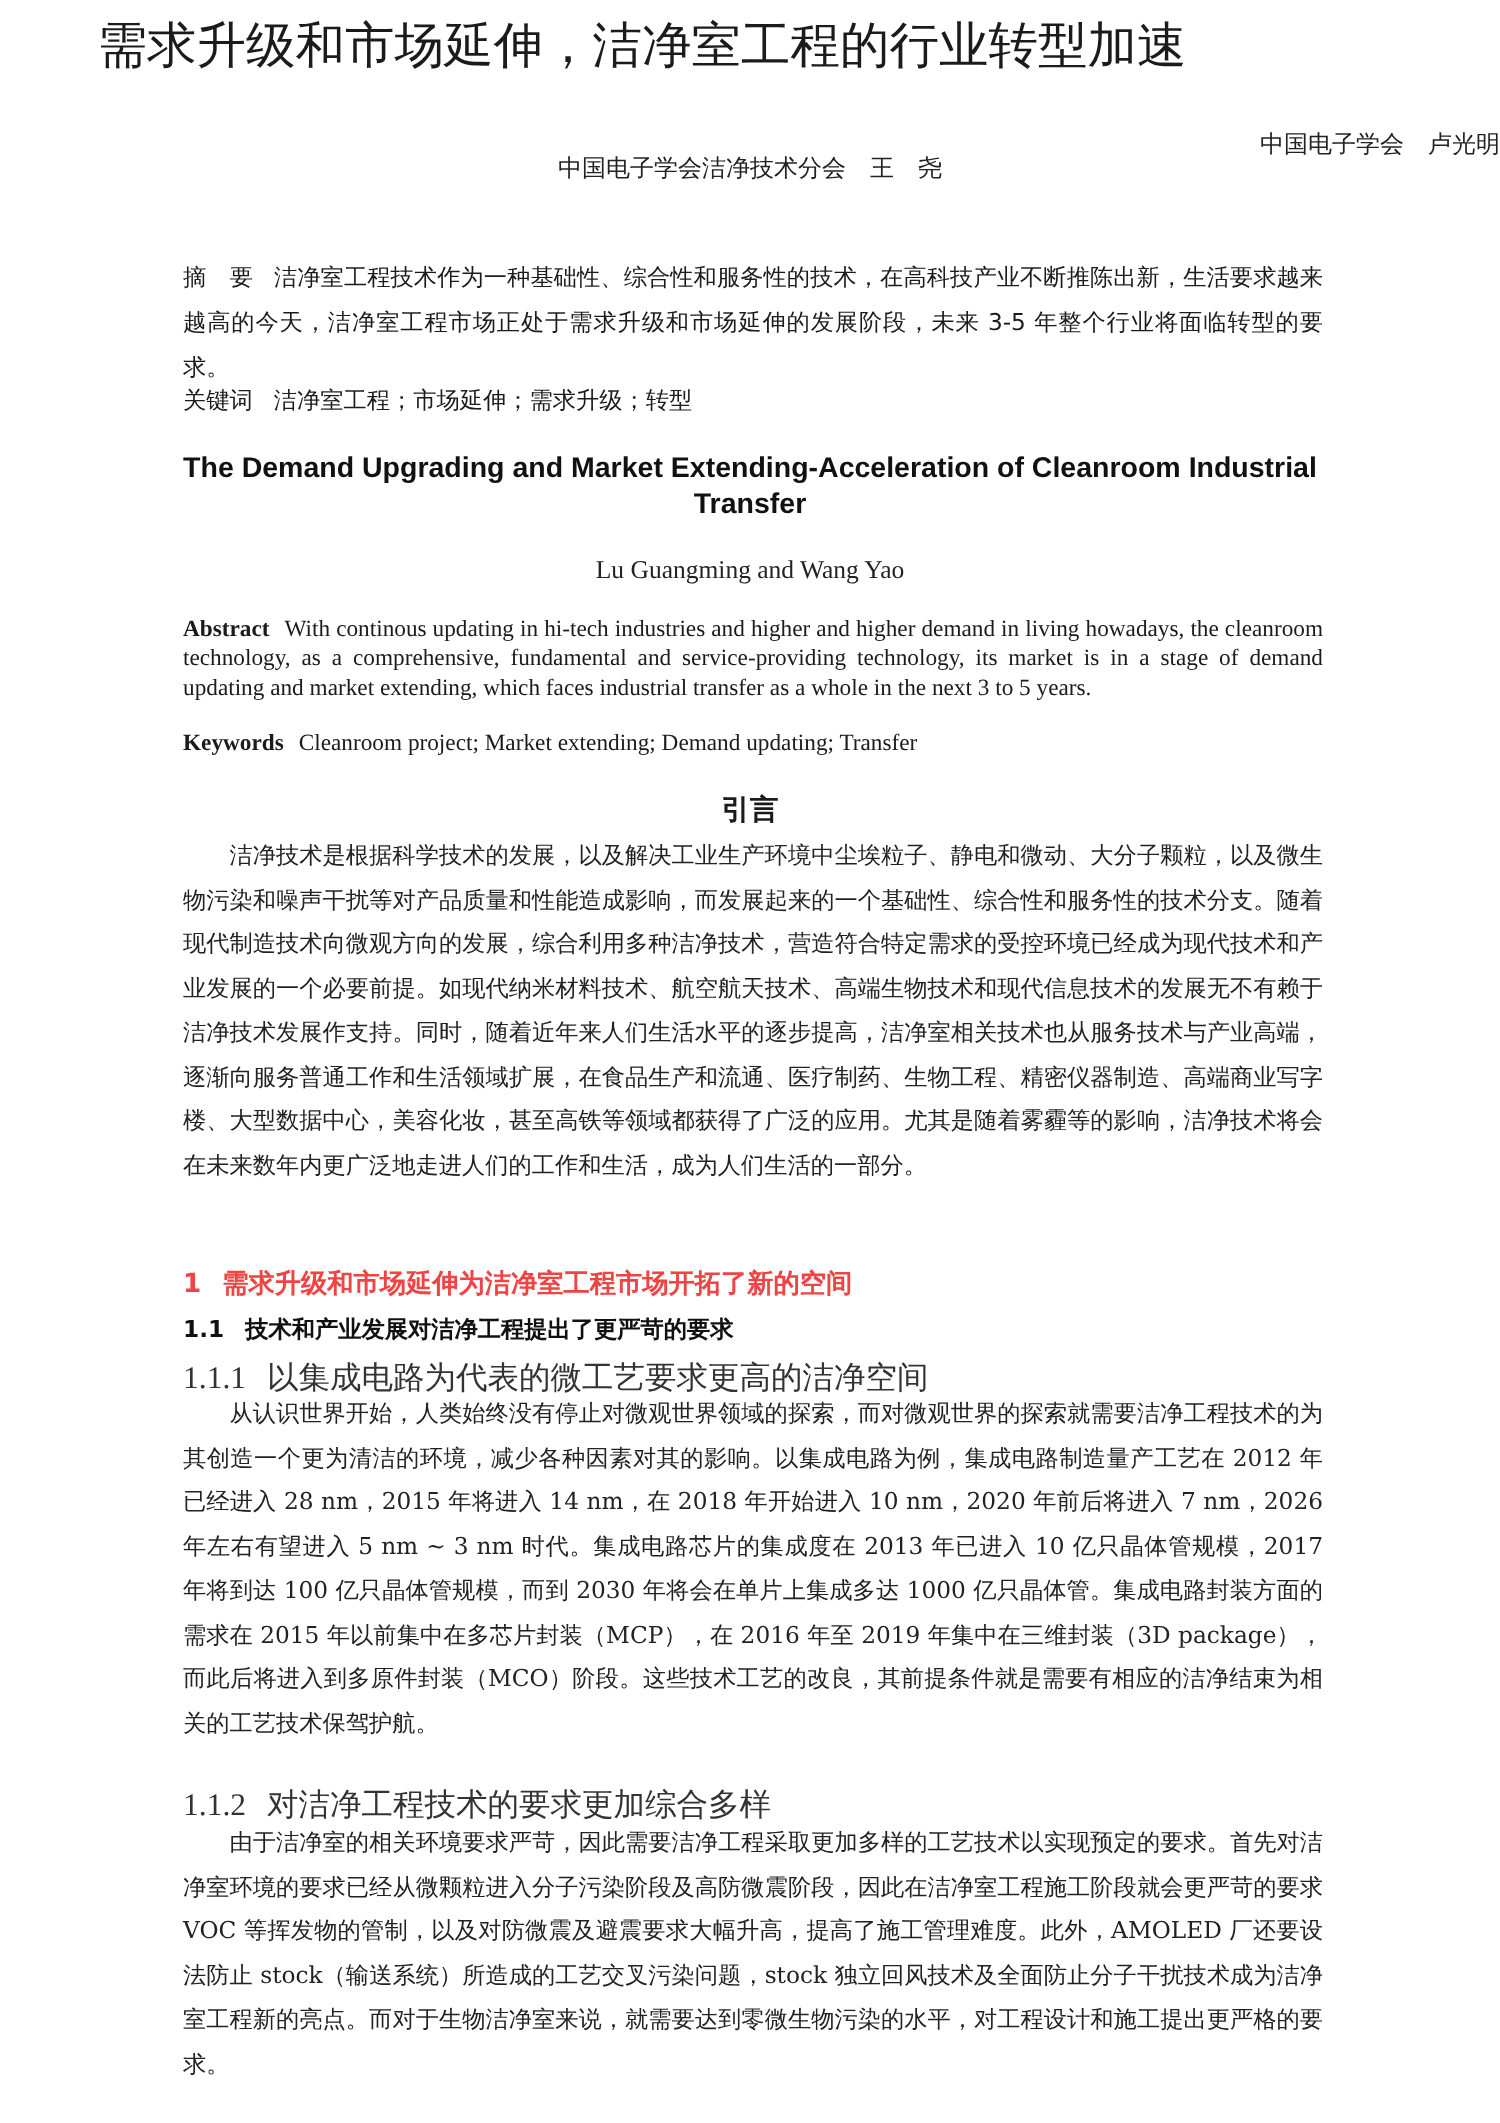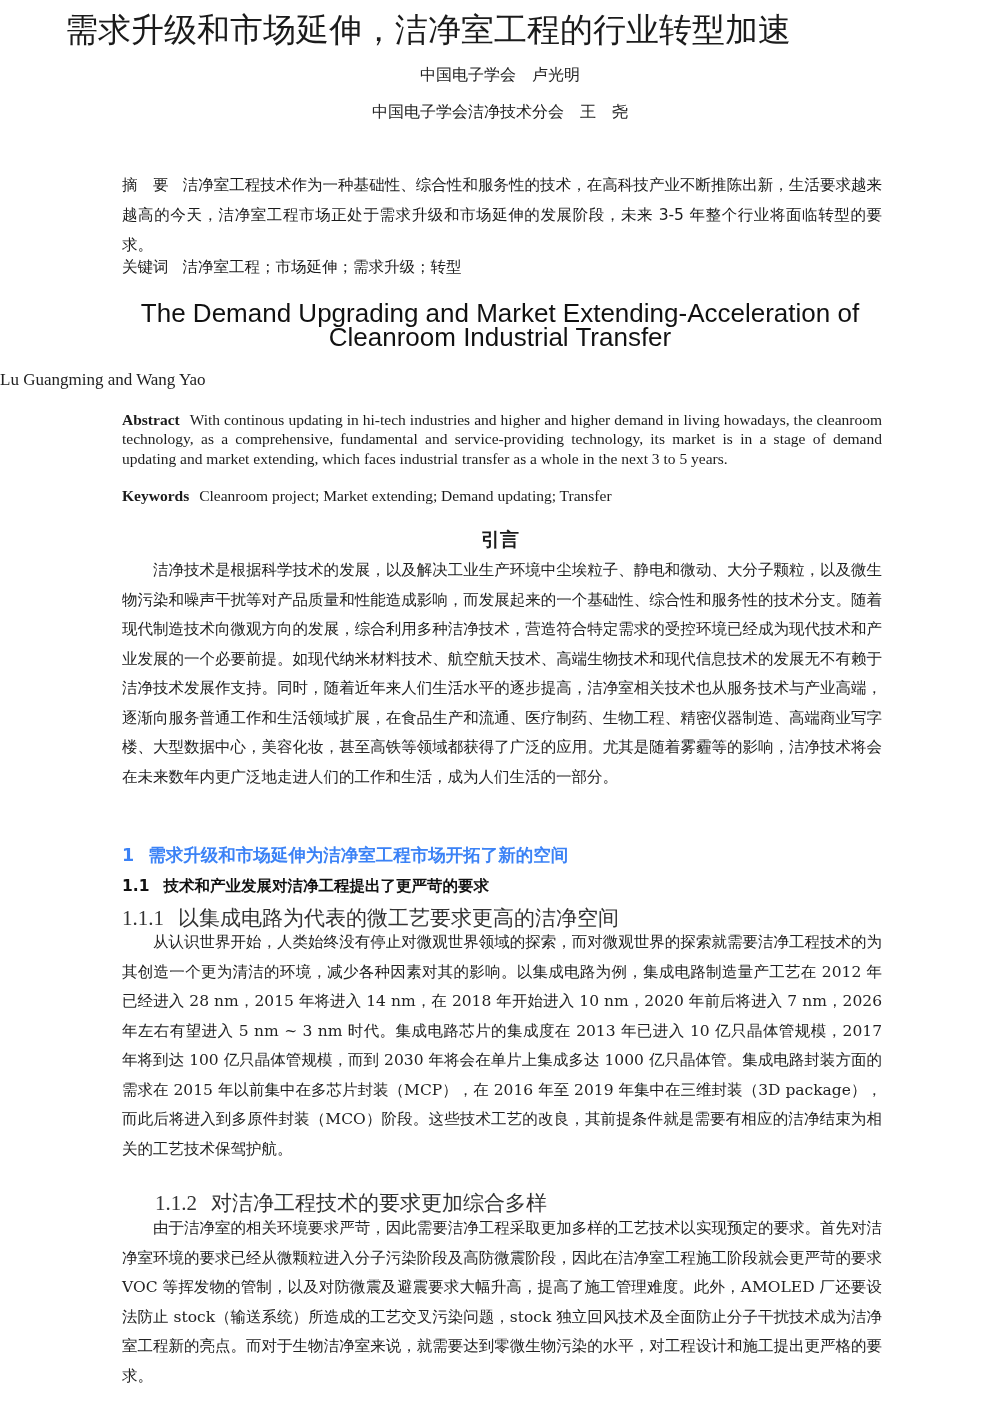--- a/index.html
+++ b/index.html
@@ -3,53 +3,53 @@
 <meta charset="utf-8">
 <style>
   html, body { margin: 0; padding: 0; background: #ffffff; }
   body { width: 1000px; height: 1415px; position: relative; overflow: hidden; color: #1a1a1a; }
   .abs { position: absolute; }
   .title-cn {
     left: 0; width: 856px; top: 8px; text-align: center;
     font-family: "DejaVu Sans", sans-serif; font-size: 33px; letter-spacing: 0px; color: #1b1b1b;
   }
   .aff { left: 0; width: 1000px; text-align: center; font-family: "DejaVu Serif", serif; font-size: 16px; color: #222; }
-  .aff1 { top: 65px; }
+  .aff1 { top: 86px; text-align: right; }
   .aff2 { top: 102px; }
   .abs-cn {
     left: 122px; width: 760px; top: 170px;
     font-family: "DejaVu Sans", sans-serif; font-size: 15.5px; line-height: 30px; color: #1b1b1b;
     text-align: justify;
   }
   .kw-cn { left: 122px; top: 257px; font-family: "DejaVu Sans", sans-serif; font-size: 15.5px; color: #1b1b1b; }
   .lbl { margin-right: 14px; }
   .title-en {
     left: 120px; width: 760px; top: 301px; text-align: center;
-    font-family: "Liberation Sans", sans-serif; font-weight: normal; font-size: 26px; line-height: 24px; color: #111;
+    font-family: "Liberation Sans", sans-serif; font-weight: bold; font-size: 19px; line-height: 24px; color: #111;
   }
-  .auth-en { left: 0; width: 1000px; top: 370px; font-family: "Liberation Serif", serif; font-size: 17px; color: #222; }
+  .auth-en { left: 0; width: 1000px; top: 370px; text-align: center; font-family: "Liberation Serif", serif; font-size: 17px; color: #222; }
   .abs-en {
     left: 122px; width: 760px; top: 410px;
     font-family: "Liberation Serif", serif; font-size: 15.5px; line-height: 19.4px; color: #1b1b1b; text-align: justify;
   }
   .abs-en b, .kw-en b { font-weight: bold; margin-right: 10px; }
   .kw-en { left: 122px; top: 487px; font-family: "Liberation Serif", serif; font-size: 15.5px; color: #1b1b1b; }
   .sec-intro { left: 0; width: 1000px; top: 527px; text-align: center; font-family: Liberation Sans, sans-serif; font-size: 19px; font-weight: bold; color: #1b1b1b; }
   .body-p {
     left: 122px; width: 760px;
     font-family: "DejaVu Serif", serif; font-size: 15.5px; line-height: 29.5px; color: #222;
     text-align: justify; text-indent: 2em;
   }
   .p-intro { top: 556px; }
-  .h1 { left: 122px; top: 843px; font-family: "DejaVu Sans", sans-serif; font-size: 17.5px; font-weight: bold; color: #3b82f6; text-align: center; }
+  .h1 { left: 122px; top: 843px; font-family: "DejaVu Sans", sans-serif; font-size: 17.5px; font-weight: bold; color: #ef4444; text-align: center; }
   .h2 { left: 122px; top: 876px; font-family: "DejaVu Sans", sans-serif; font-size: 15.5px; font-weight: bold; color: #111; }
   .h3 { left: 122px; font-family: Liberation Serif, serif; font-size: 21px; color: #333; }
   .h3a { top: 904px; }
   .p-111 { top: 928px; }
-  .h3b { top: 1189px; margin-left: 33px; }
+  .h3b { top: 1189px; }
   .p-112 { top: 1214px; }
   .num { margin-right: 14px; }
 </style>
 </head>
 <body>
 
 <div class="abs title-cn">需求升级和市场延伸，洁净室工程的行业转型加速</div>
 
 <div class="abs aff aff1">
   <span>中国电子学会</span> <span>卢光明</span>

